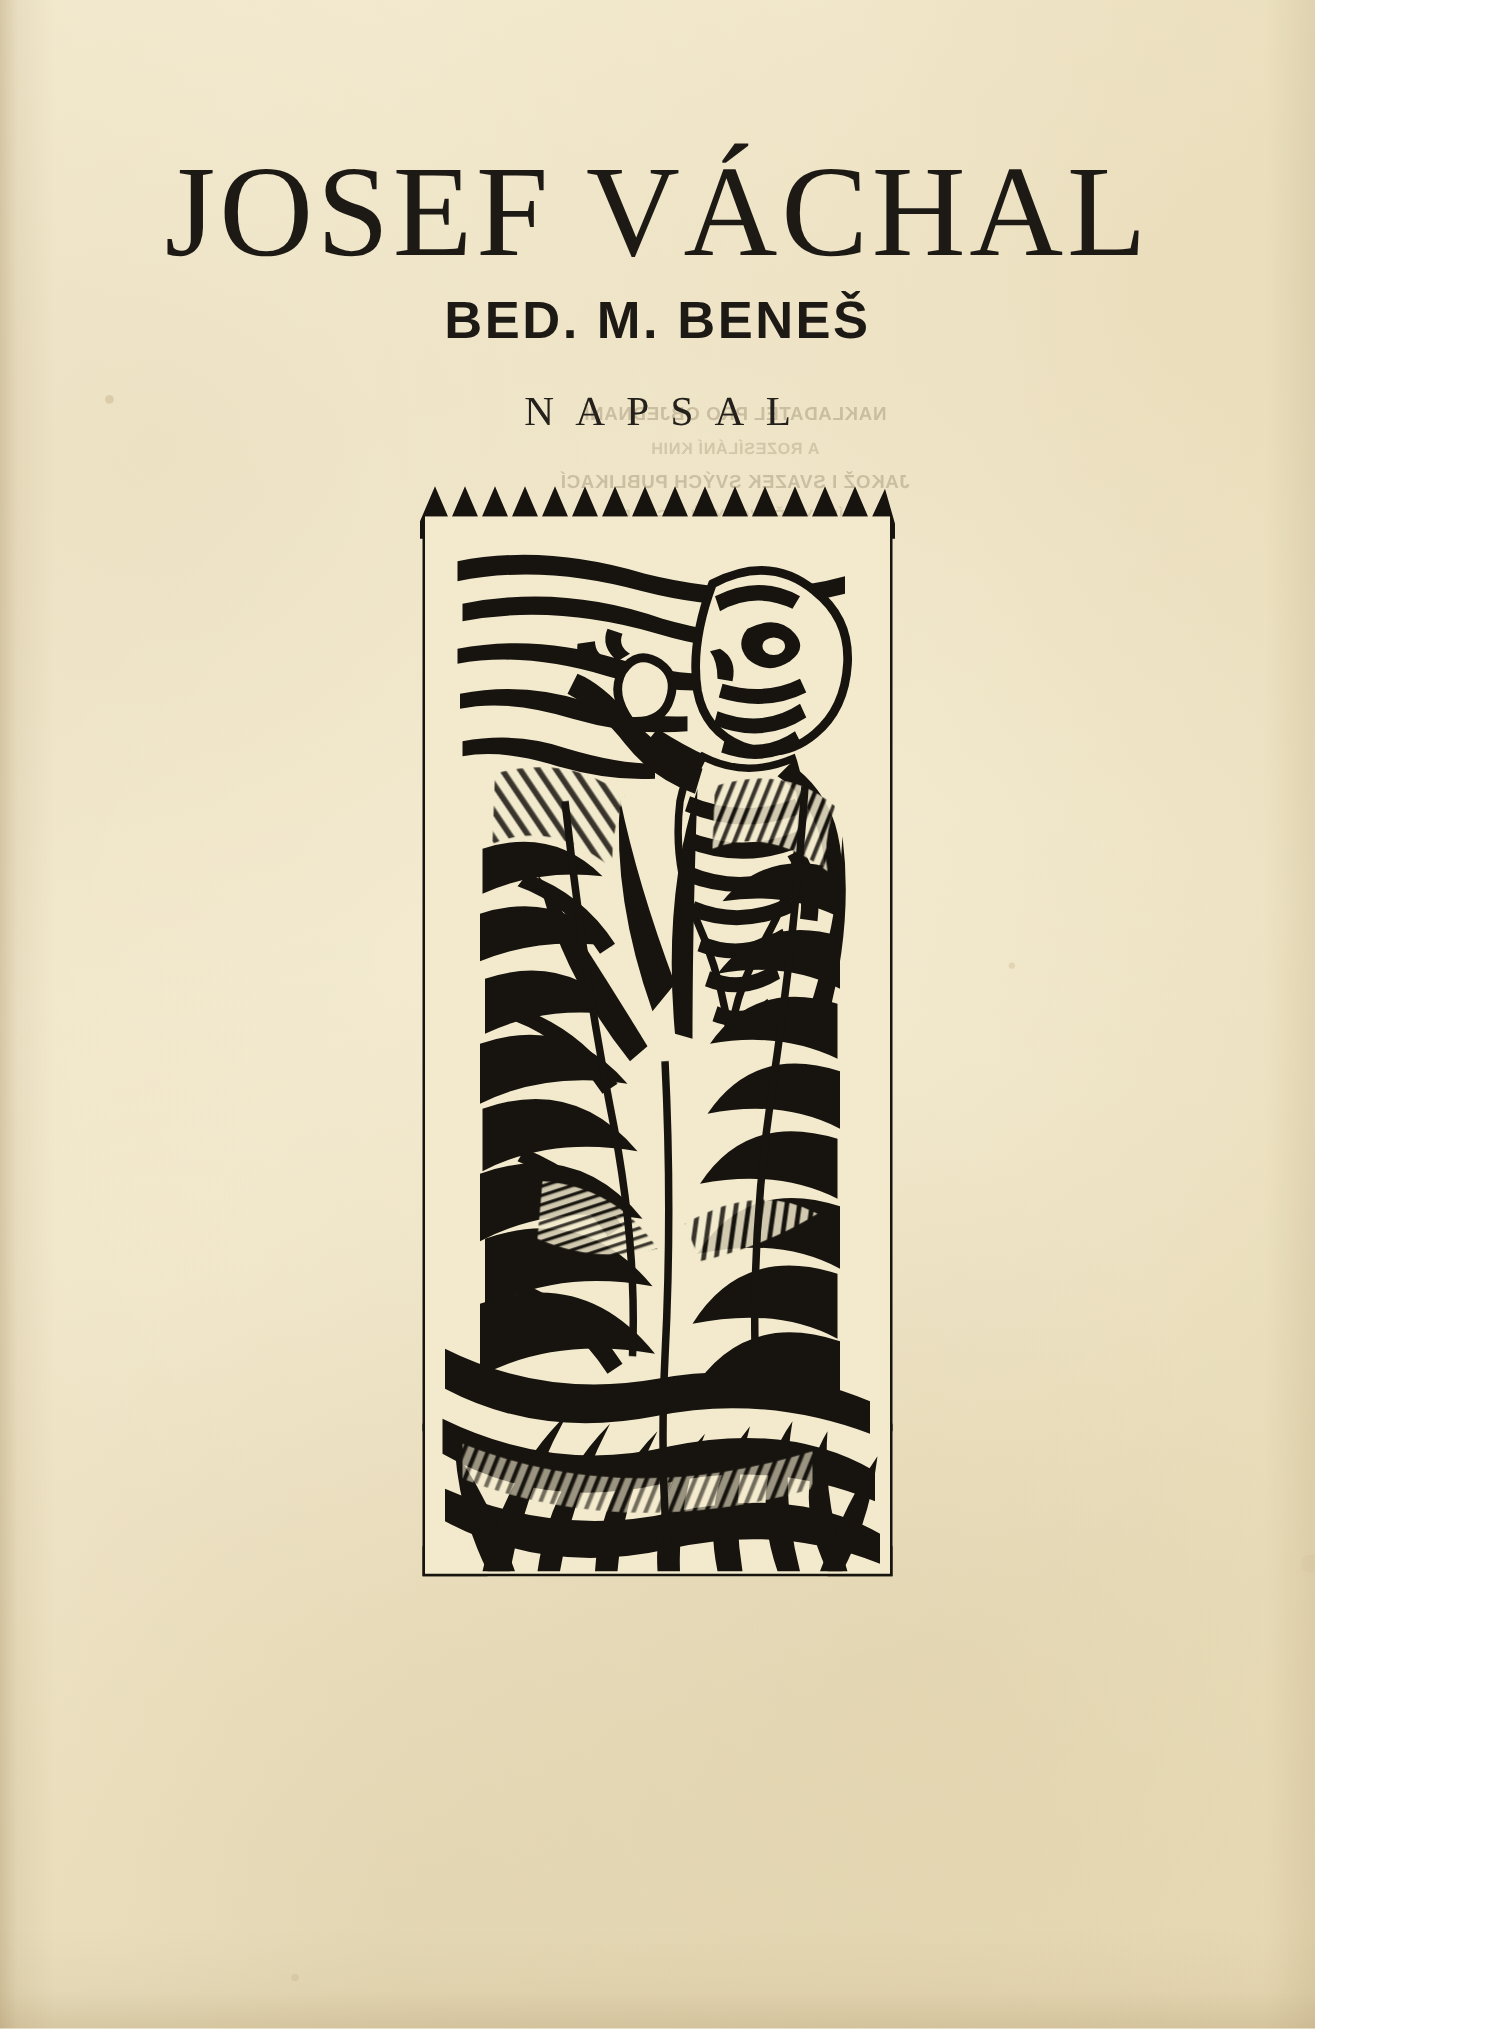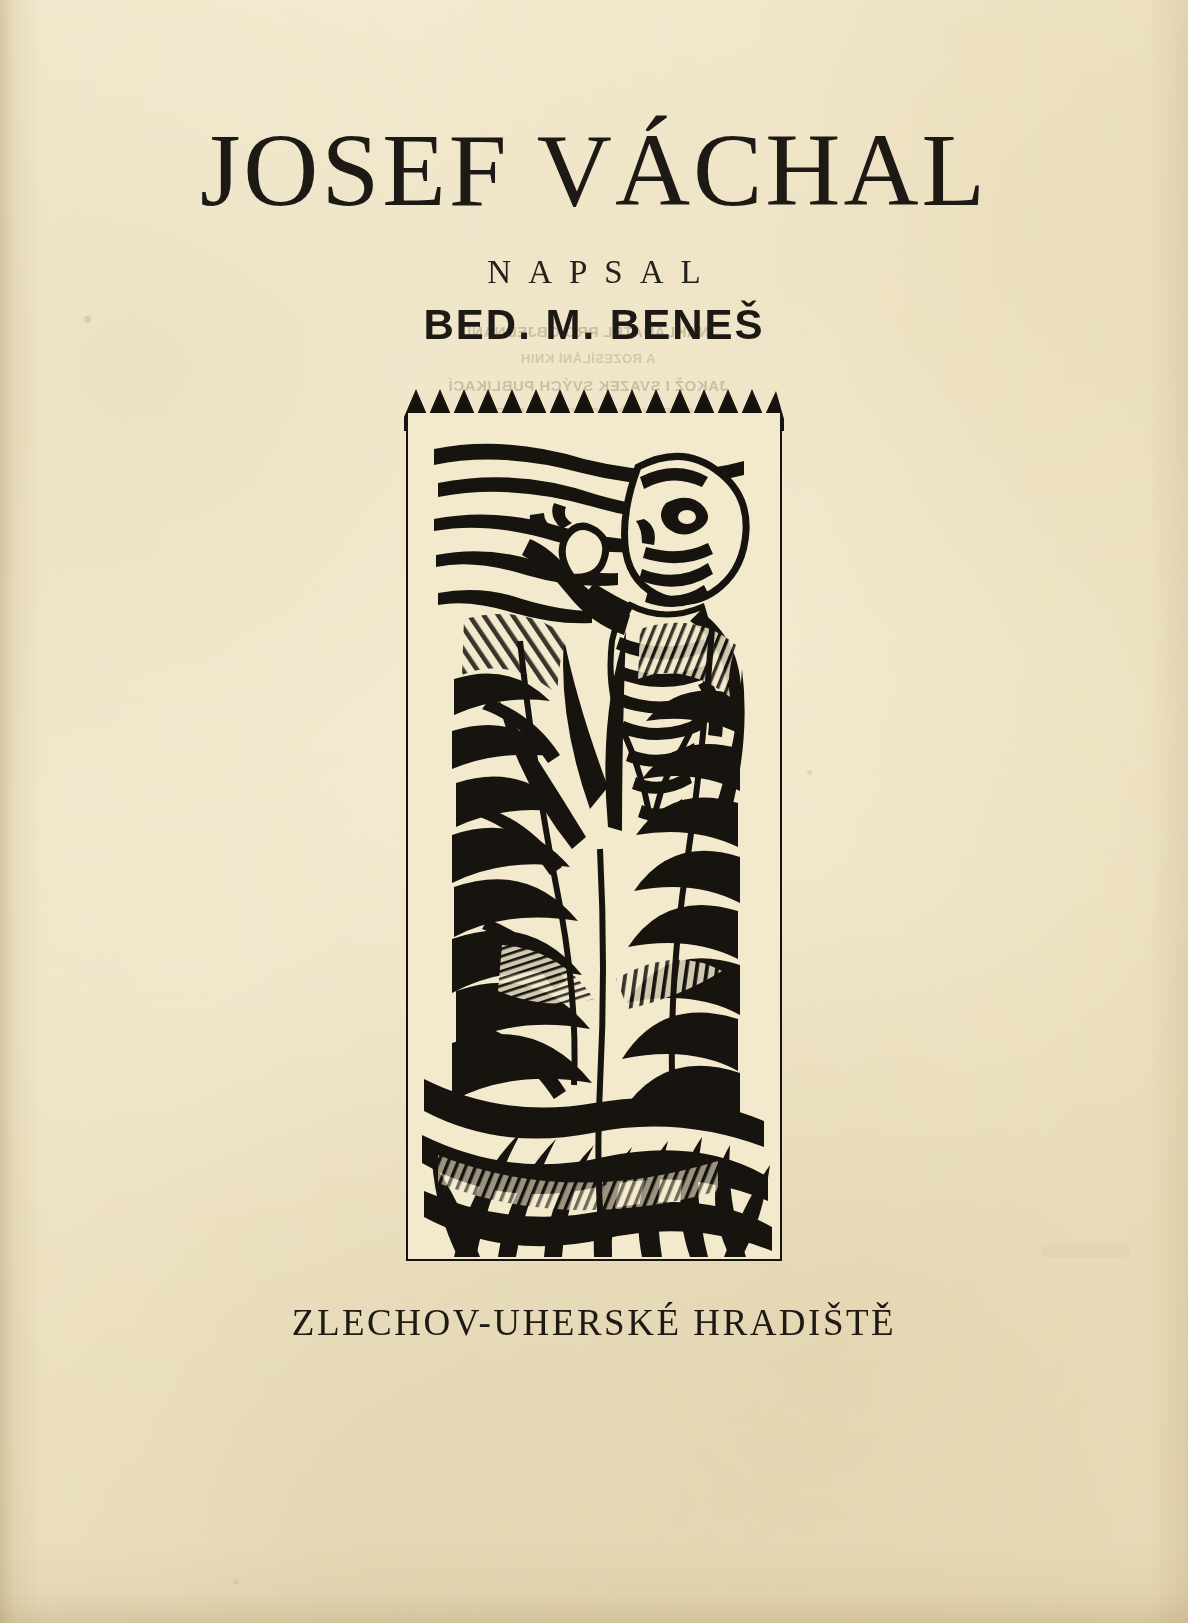--- a/index.html
+++ b/index.html
@@ -10,21 +10,21 @@
   body {
     width: 1188px;
     height: 1623px;
     overflow: hidden;
     font-family: "Liberation Serif", serif;
   }
 
   
   #page {
     position: relative;
-    width: 1188px;
+    width: 1052px;
     height: 1623px;
     background:
       radial-gradient(ellipse at 18% 8%, #f7f0d8 0%, #f4ebd0 38%, #efe5c6 70%, #e9dcb8 100%);
     overflow: hidden;
   }
   
   #page::before {
     content: "";
     position: absolute;
     inset: 0;
@@ -167,22 +167,22 @@
     <div>VINOHRADECH</div>
   </div>
 
   <div class="speck" style="left:84px;  top:316px; width:7px;  height:7px;  opacity:.55;"></div>
   <div class="speck" style="left:807px; top:770px; width:5px;  height:5px;  opacity:.45;"></div>
   <div class="speck" style="left:1041px;top:1244px;width:90px; height:14px; opacity:.12; border-radius:6px;"></div>
   <div class="speck" style="left:233px; top:1579px;width:6px;  height:6px;  opacity:.35;"></div>
 
   <div class="content">
     <h1 id="main-title">JOSEF VÁCHAL</h1>
+    <div id="author-name">BED. M. BENEŠ</div>
     <div id="author-prefix">NAPSAL</div>
-    <div id="author-name">BED. M. BENEŠ</div>
   </div>
 
   <div id="woodcut-wrap">
     <svg id="woodcut" viewBox="0 0 400 900" preserveAspectRatio="xMidYMid meet" aria-hidden="true">
       <defs>
         <clipPath id="frameClip">
           <path d="M14,34 L386,34 L386,760 L386,880 L14,880 L14,760 Z"></path>
         </clipPath>
 
         <pattern id="hatchA" width="9" height="9" patternUnits="userSpaceOnUse" patternTransform="rotate(22)">
@@ -359,16 +359,15 @@
         <g stroke="#17140f" stroke-width="6" fill="none">
           <path d="M318,250 q-8,120 -26,240 q-16,108 -14,208"></path>
           <path d="M126,262 q14,130 36,244 q22,108 18,200"></path>
           <path d="M206,470 q6,120 0,236 q-4,86 2,152"></path>
         </g>
       </g>
     </svg>
   </div>
 
   <div id="imprint">
-    <div id="place">ZLECHOV-UHERSKÉ HRADIŠTĚ</div>
   </div>
 
 </div>
 
 </body></html>

